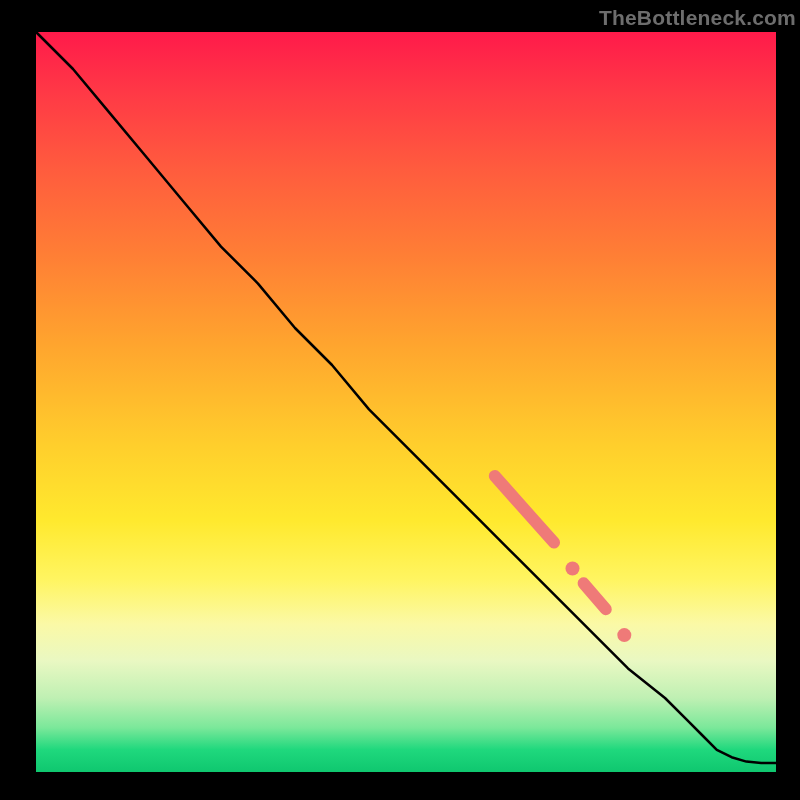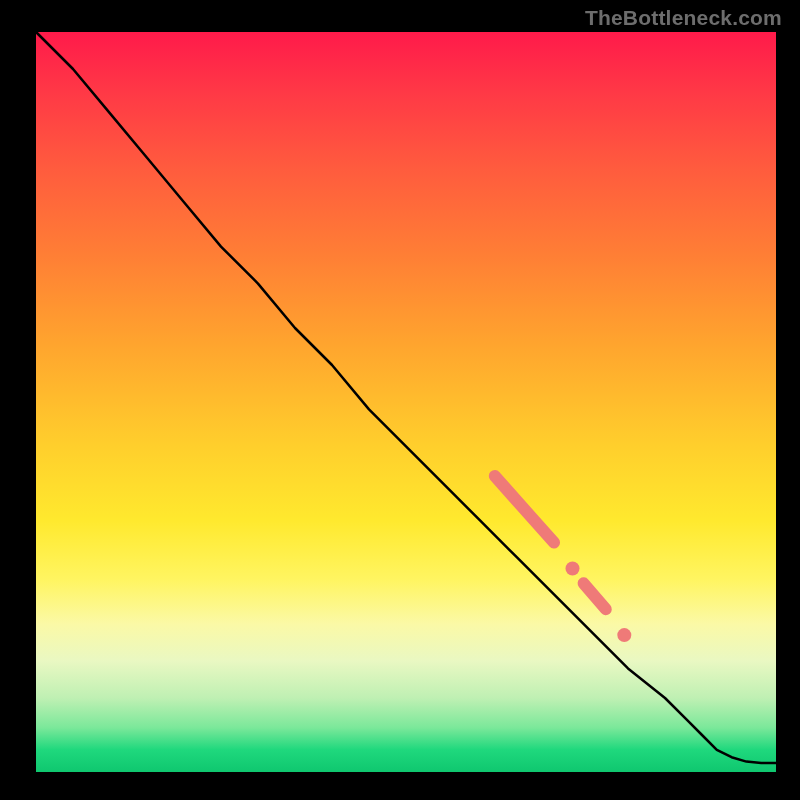--- a/index.html
+++ b/index.html
@@ -38,21 +38,21 @@
       #e9f8c2 85%,
       #bff0b3 90%,
       #7be89a 94%,
       #1fd87d 97%,
       #0fc76f 100%
     );
   }
   .watermark {
     position: absolute;
     top: 6px;
-    right: 18px;
+    right: 4px;
     font-family: Arial, Helvetica, sans-serif;
     font-size: 21px;
     font-weight: 600;
     color: #6d6d6d;
     letter-spacing: 0.2px;
     user-select: none;
   }
   svg.overlay {
     position: absolute;
     left: 0;

